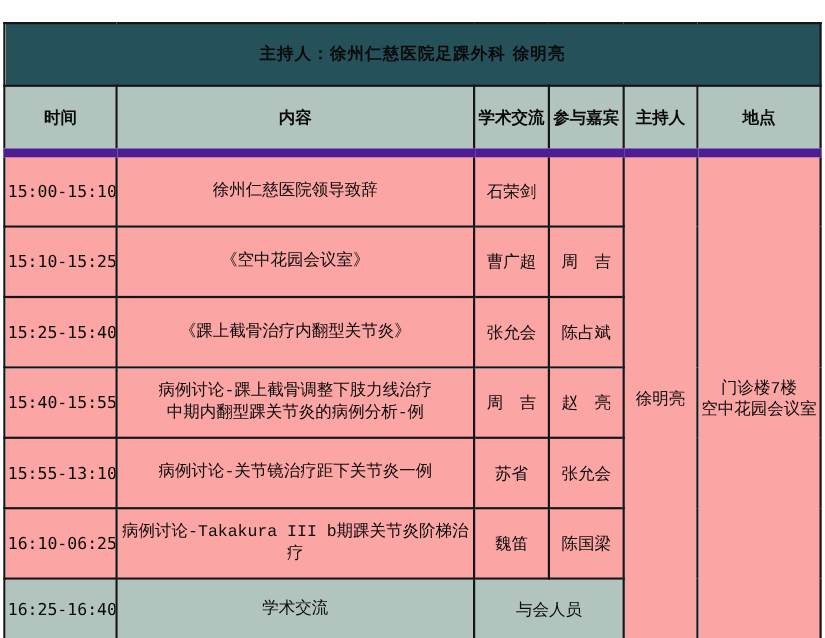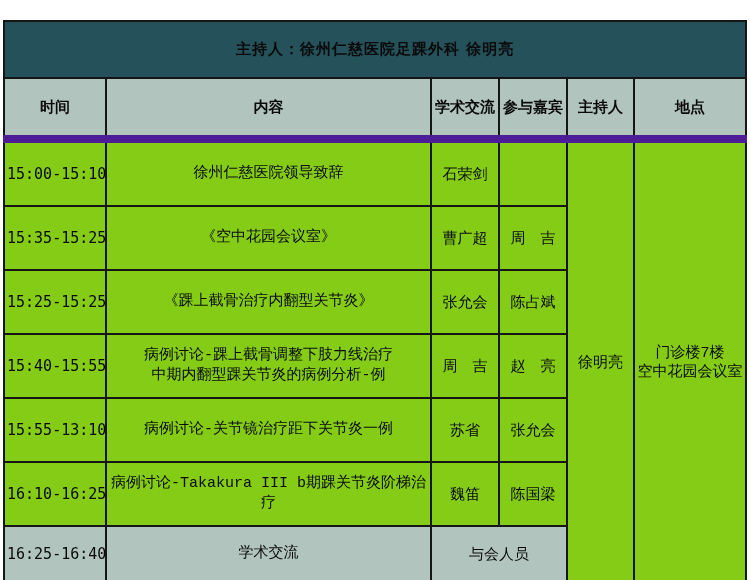--- a/index.html
+++ b/index.html
@@ -44,21 +44,21 @@
     height: 55px;
     letter-spacing: 1px;
   }
   tr.header-row th {
     background: #B2C4BE;
     font-weight: bold;
     font-size: 15px;
     height: 56px;
     border-bottom: 8px solid #4c1d95;
   }
-  tr.data-row td { height: 62px; background: #84cc16; font-size: 15px; }
+  tr.data-row td { height: 62px; background: #fca5a5; font-size: 15px; }
   tr.last-row td { height: 54px; }
   td.time-cell {
     font-family: "DejaVu Sans Mono", monospace;
     font-size: 14px;
     white-space: nowrap;
   }
   td.content-cell {
     font-family: Liberation Mono, monospace;
     white-space: pre-line;
     line-height: 1.35;
@@ -102,28 +102,28 @@
         <td class="name-cell">石荣剑</td>
         <td class="name-cell"></td>
         <td class="host-cell" rowspan="7">徐明亮</td>
         <td class="location-cell" rowspan="7">
           <span class="loc-line">门诊楼7楼</span>
           <span class="loc-line">空中花园会议室</span>
         </td>
       </tr>
 
       <tr class="data-row">
-        <td class="time-cell">15:35-15:25</td>
+        <td class="time-cell">15:10-15:25</td>
         <td class="content-cell">《空中花园会议室》</td>
         <td class="name-cell">曹广超</td>
         <td class="name-cell">周　吉</td>
       </tr>
 
       <tr class="data-row">
-        <td class="time-cell">15:25-15:25</td>
+        <td class="time-cell">15:25-15:40</td>
         <td class="content-cell">《踝上截骨治疗内翻型关节炎》</td>
         <td class="name-cell">张允会</td>
         <td class="name-cell">陈占斌</td>
       </tr>
 
       <tr class="data-row">
         <td class="time-cell">15:40-15:55</td>
         <td class="content-cell">病例讨论-踝上截骨调整下肢力线治疗
 中期内翻型踝关节炎的病例分析-例</td>
         <td class="name-cell">周　吉</td>
@@ -131,21 +131,21 @@
       </tr>
 
       <tr class="data-row">
         <td class="time-cell">15:55-13:10</td>
         <td class="content-cell">病例讨论-关节镜治疗距下关节炎一例</td>
         <td class="name-cell">苏省</td>
         <td class="name-cell">张允会</td>
       </tr>
 
       <tr class="data-row">
-        <td class="time-cell">16:10-16:25</td>
+        <td class="time-cell">16:10-06:25</td>
         <td class="content-cell">病例讨论-Takakura III b期踝关节炎阶梯治疗</td>
         <td class="name-cell">魏笛</td>
         <td class="name-cell">陈国梁</td>
       </tr>
 
       <tr class="data-row last-row">
         <td class="time-cell shaded">16:25-16:40</td>
         <td class="content-cell shaded">学术交流</td>
         <td class="name-cell shaded" colspan="2">与会人员</td>
       </tr>

